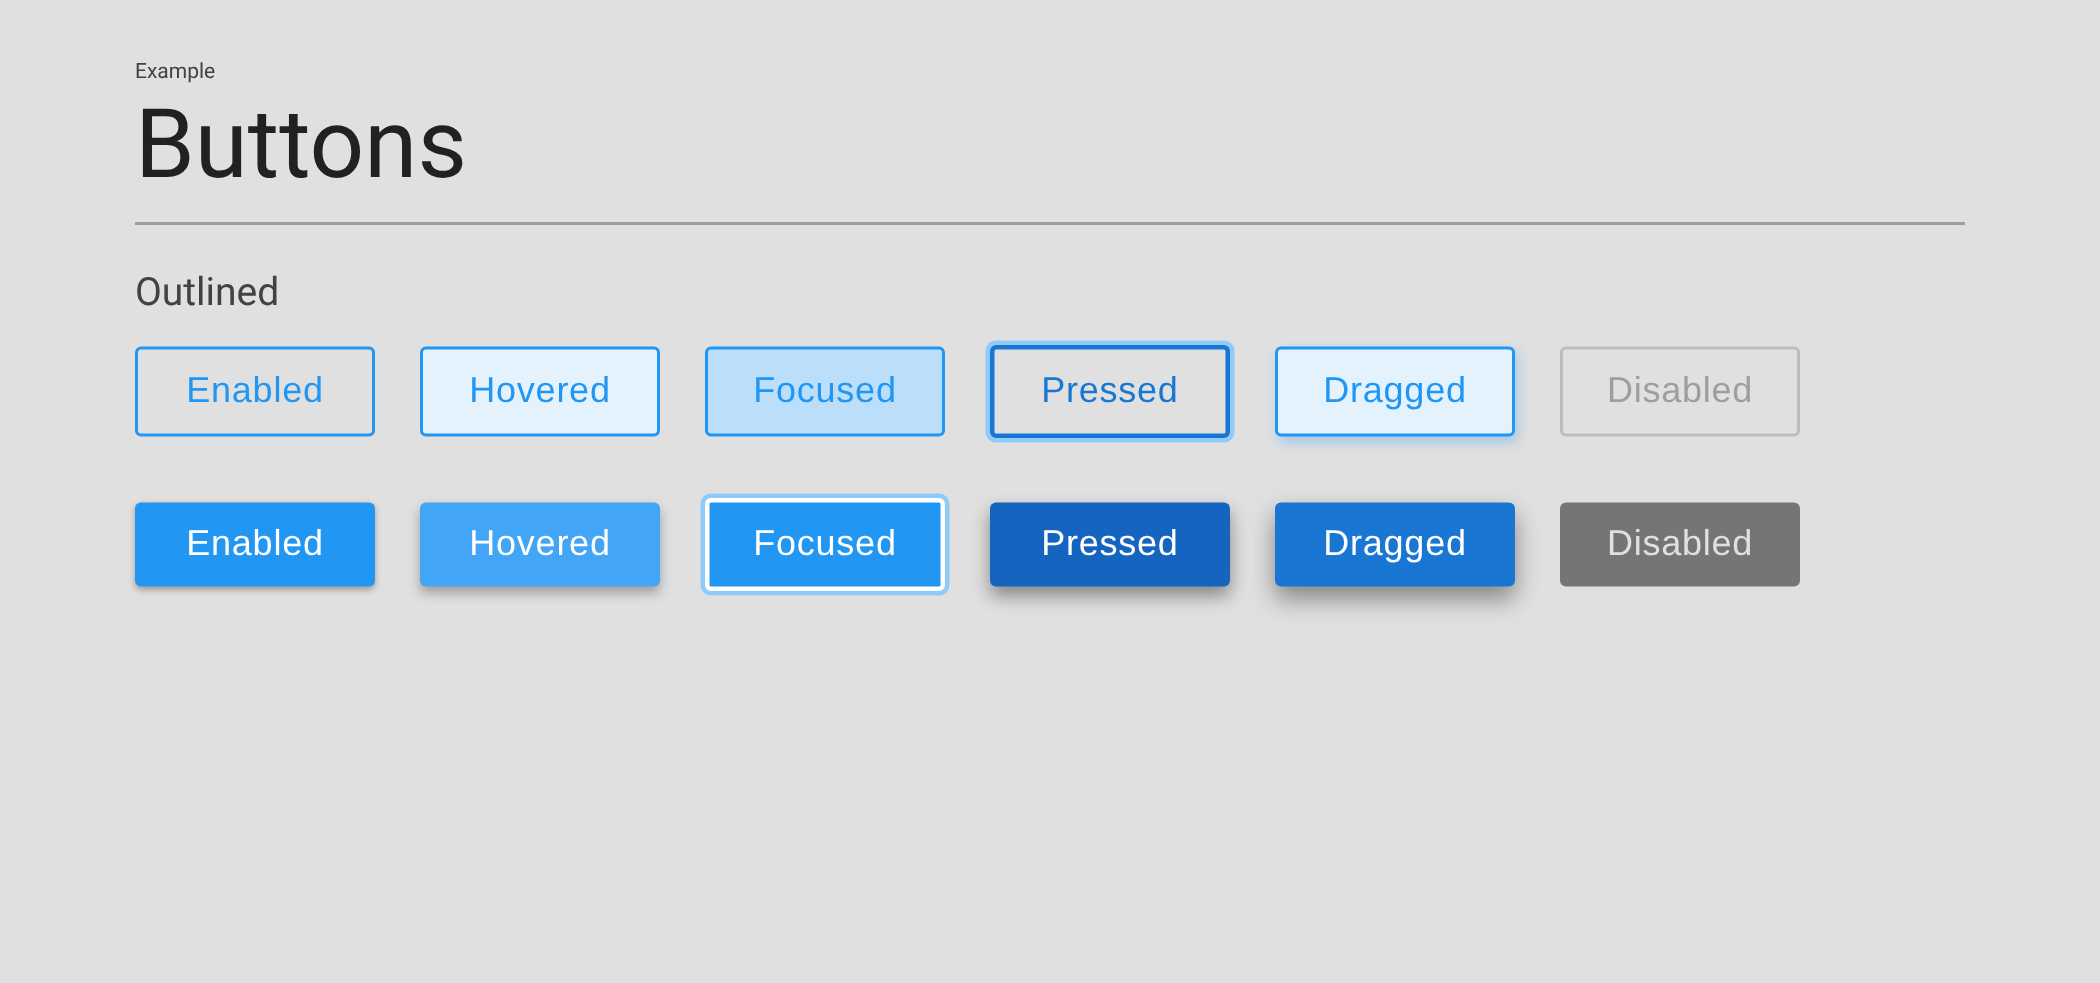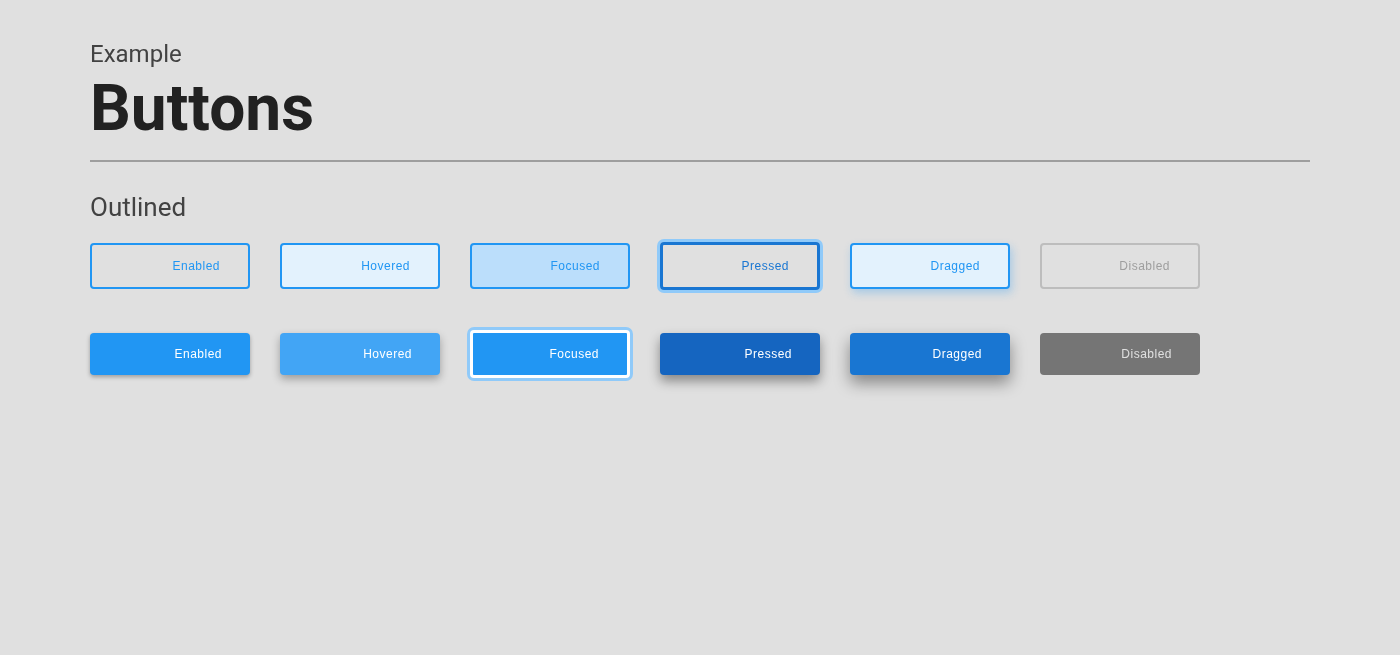--- a/index.html
+++ b/index.html
@@ -10,30 +10,30 @@
 
     body {
       background-color: #e0e0e0;
       font-family: 'Roboto', Arial, sans-serif;
       width: 1400px;
       min-height: 655px;
       padding: 40px 90px;
     }
 
     .page-subtitle {
-      font-size: 24px;
+      font-size: 14px;
       color: #424242;
       font-weight: 400;
       margin-bottom: 6px;
     }
 
     .page-title {
       font-size: 64px;
       color: #212121;
-      font-weight: 700;
+      font-weight: 400;
       line-height: 1.1;
       margin-bottom: 16px;
     }
 
     .divider {
       border: none;
       border-top: 2px solid #9e9e9e;
       margin-bottom: 30px;
     }
 
@@ -47,27 +47,27 @@
     .button-row {
       display: flex;
       flex-direction: row;
       gap: 30px;
       align-items: center;
       margin-bottom: 40px;
     }
 
     
     .btn {
-      font-size: 12px;
+      font-size: 24px;
       font-weight: 500;
       padding: 14px 28px;
       border-radius: 4px;
       cursor: pointer;
       min-width: 160px;
-      text-align: right;
+      text-align: center;
       letter-spacing: 0.5px;
     }
 
     
     .btn-outlined-enabled {
       background-color: transparent;
       border: 2px solid #2196f3;
       color: #2196f3;
     }
 

